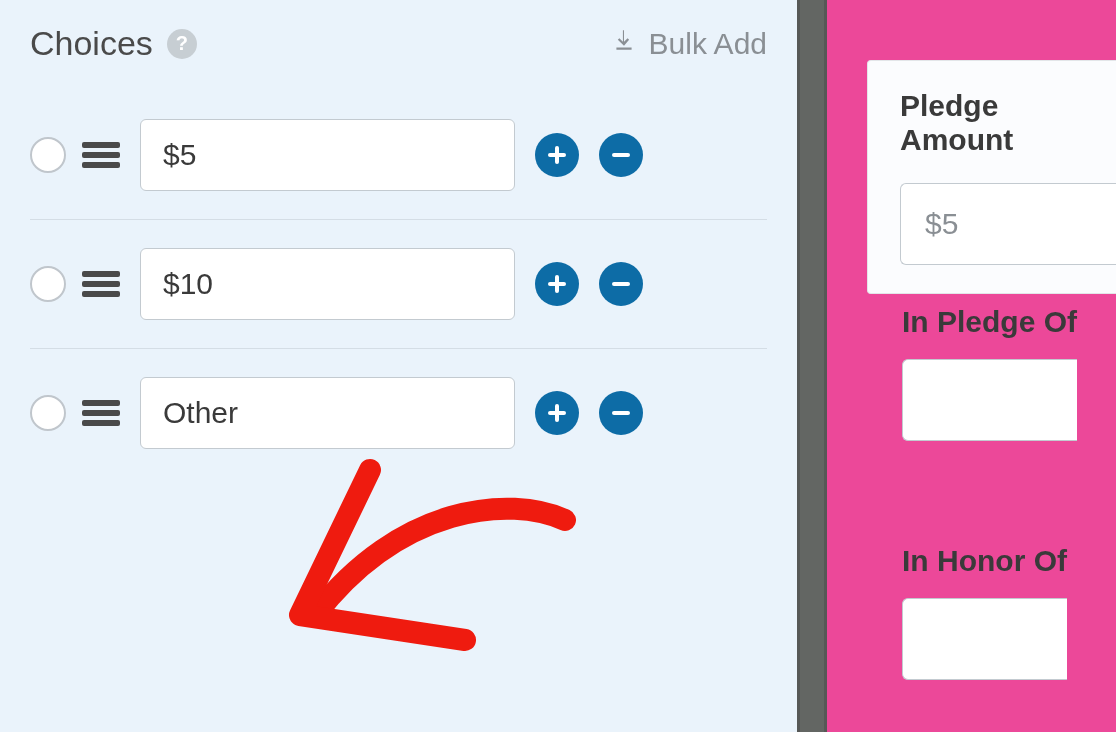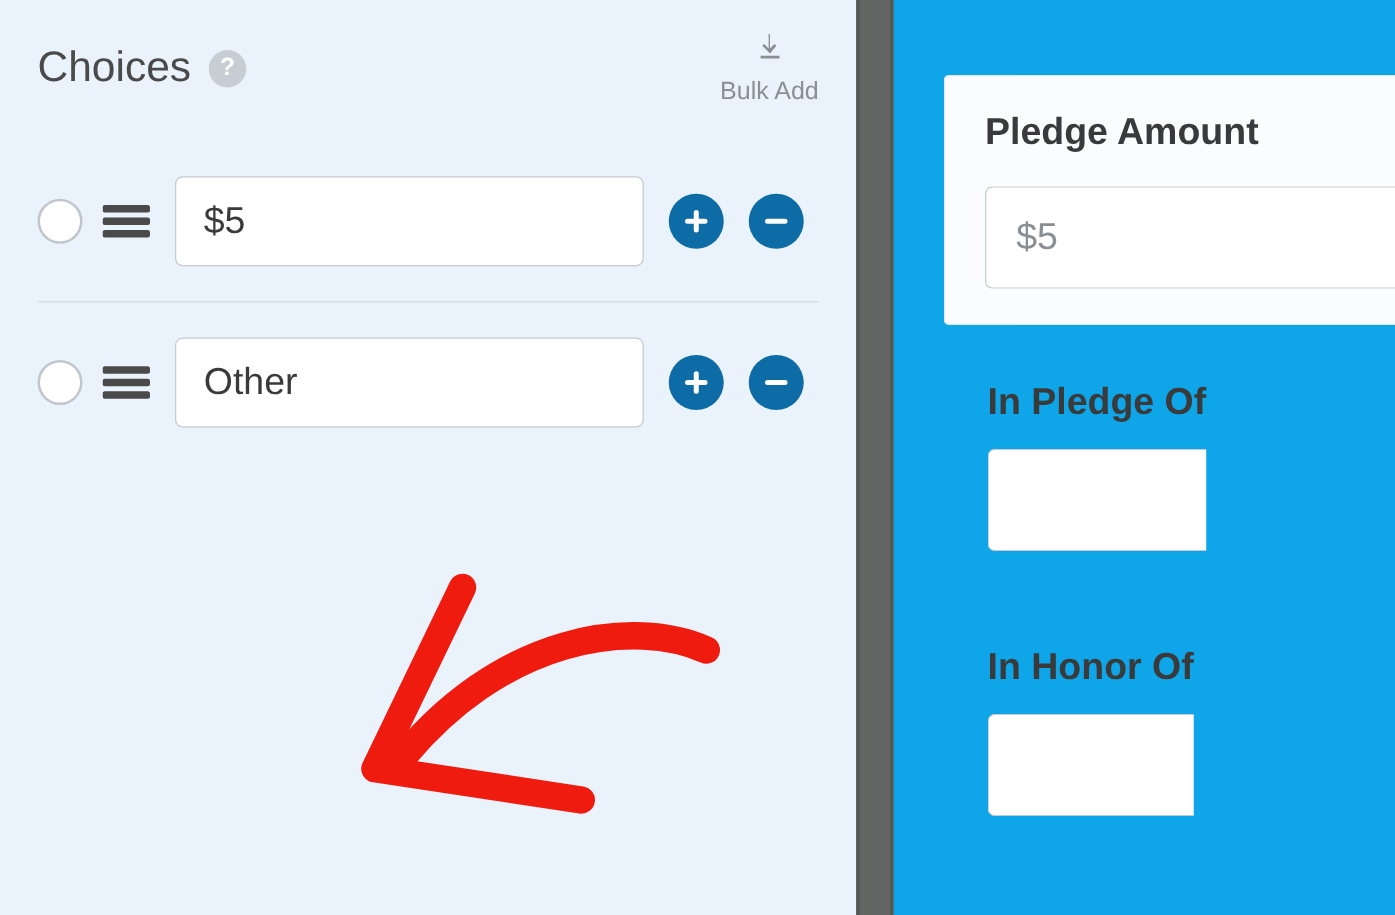--- a/index.html
+++ b/index.html
@@ -9,21 +9,21 @@
       width: 1116px;
       height: 732px;
       overflow: hidden;
       position: relative;
     }
     .layout {
       display: flex;
       height: 100%;
     }
     .left-panel {
-      width: 685px;
+      width: 797px;
       background: #eaf3fb;
       padding: 18px 30px 0 30px;
     }
     .panel-header {
       display: flex;
       align-items: center;
       justify-content: space-between;
       margin-bottom: 28px;
       padding-top: 6px;
     }
@@ -41,27 +41,25 @@
       border-radius: 50%;
       background: #c7ced3;
       color: #fff;
       font-weight: 700;
       font-size: 20px;
       margin-left: 14px;
       vertical-align: middle;
     }
     .bulk-add {
       color: #8a8f94;
-      font-size: 20px;
+      font-size: 30px;
       cursor: pointer;
       display: flex;
-      align-items: center;
       gap: 12px;
       font-weight: 400;
-      flex-direction: column;
     }
     .bulk-add svg { flex-shrink: 0; }
     .choice-row {
       display: flex;
       align-items: center;
       padding: 28px 0;
       border-bottom: 1px solid #d4dde5;
       gap: 16px;
     }
     .choice-row:last-child { border-bottom: none; }
@@ -112,21 +110,21 @@
     .divider {
       width: 30px;
       background: #636663;
       height: 100%;
       border-left: 3px solid #565856;
       border-right: 3px solid #565856;
     }
 
     .right-panel {
       flex: 1;
-      background: #0ea5e9;
+      background: #ec4899;
       padding: 0 0 0 40px;
       position: relative;
     }
     .preview-card {
       background: #fbfcfe;
       border: 1px solid #e3e6e9;
       border-radius: 4px 0 0 4px;
       margin-top: 60px;
       padding: 28px 0 28px 32px;
       border-right: none;
@@ -158,21 +156,21 @@
       border-right: none;
       background: #fff;
       width: 100%;
       margin-top: 6px;
     }
     .field-group {
       position: absolute;
       left: 75px;
     }
     .group-memory { top: 305px; }
-    .group-honor { top: 517px; }
+    .group-honor { top: 544px; }
     .field-group .field-label { margin-bottom: 20px; }
 
     .arrow-annotation {
       position: absolute;
       top: 450px;
       left: 270px;
       pointer-events: none;
       z-index: 10;
     }
   </style>
@@ -210,32 +208,54 @@
             <rect x="3" y="10" width="18" height="4" rx="2"></rect>
           </svg>
       </button>
       <button class="icon-btn">
         <svg width="24" height="24" viewBox="0 0 24 24" fill="#fff">
             <rect x="3" y="10" width="18" height="4" rx="2"></rect>
           </svg>
       </button>
     </div>
 
-
-
-
     <div class="choice-row">
       <div class="radio-btn"></div>
       <div class="drag-handle">
         <svg width="38" height="30" viewBox="0 0 38 30">
             <rect y="2" width="38" height="6" rx="2" fill="#4a4a4a"></rect>
             <rect y="12" width="38" height="6" rx="2" fill="#4a4a4a"></rect>
             <rect y="22" width="38" height="6" rx="2" fill="#4a4a4a"></rect>
           </svg>
       </div>
+      <input class="choice-input" value="$10" style="">
+      <button class="icon-btn">
+        <svg width="24" height="24" viewBox="0 0 24 24" fill="#fff">
+            <rect x="10" y="3" width="4" height="18" rx="2"></rect>
+            <rect x="3" y="10" width="18" height="4" rx="2"></rect>
+          </svg>
+      </button>
+      <button class="icon-btn">
+        <svg width="24" height="24" viewBox="0 0 24 24" fill="#fff">
+            <rect x="3" y="10" width="18" height="4" rx="2"></rect>
+          </svg>
+      </button>
+    </div>
+
+
+
+    <div class="choice-row">
+      <div class="radio-btn"></div>
+      <div class="drag-handle">
+        <svg width="38" height="30" viewBox="0 0 38 30">
+            <rect y="2" width="38" height="6" rx="2" fill="#4a4a4a"></rect>
+            <rect y="12" width="38" height="6" rx="2" fill="#4a4a4a"></rect>
+            <rect y="22" width="38" height="6" rx="2" fill="#4a4a4a"></rect>
+          </svg>
+      </div>
       <input class="choice-input" value="Other" style="">
       <button class="icon-btn">
         <svg width="24" height="24" viewBox="0 0 24 24" fill="#fff">
             <rect x="10" y="3" width="4" height="18" rx="2"></rect>
             <rect x="3" y="10" width="18" height="4" rx="2"></rect>
           </svg>
       </button>
       <button class="icon-btn">
         <svg width="24" height="24" viewBox="0 0 24 24" fill="#fff">
             <rect x="3" y="10" width="18" height="4" rx="2"></rect>

